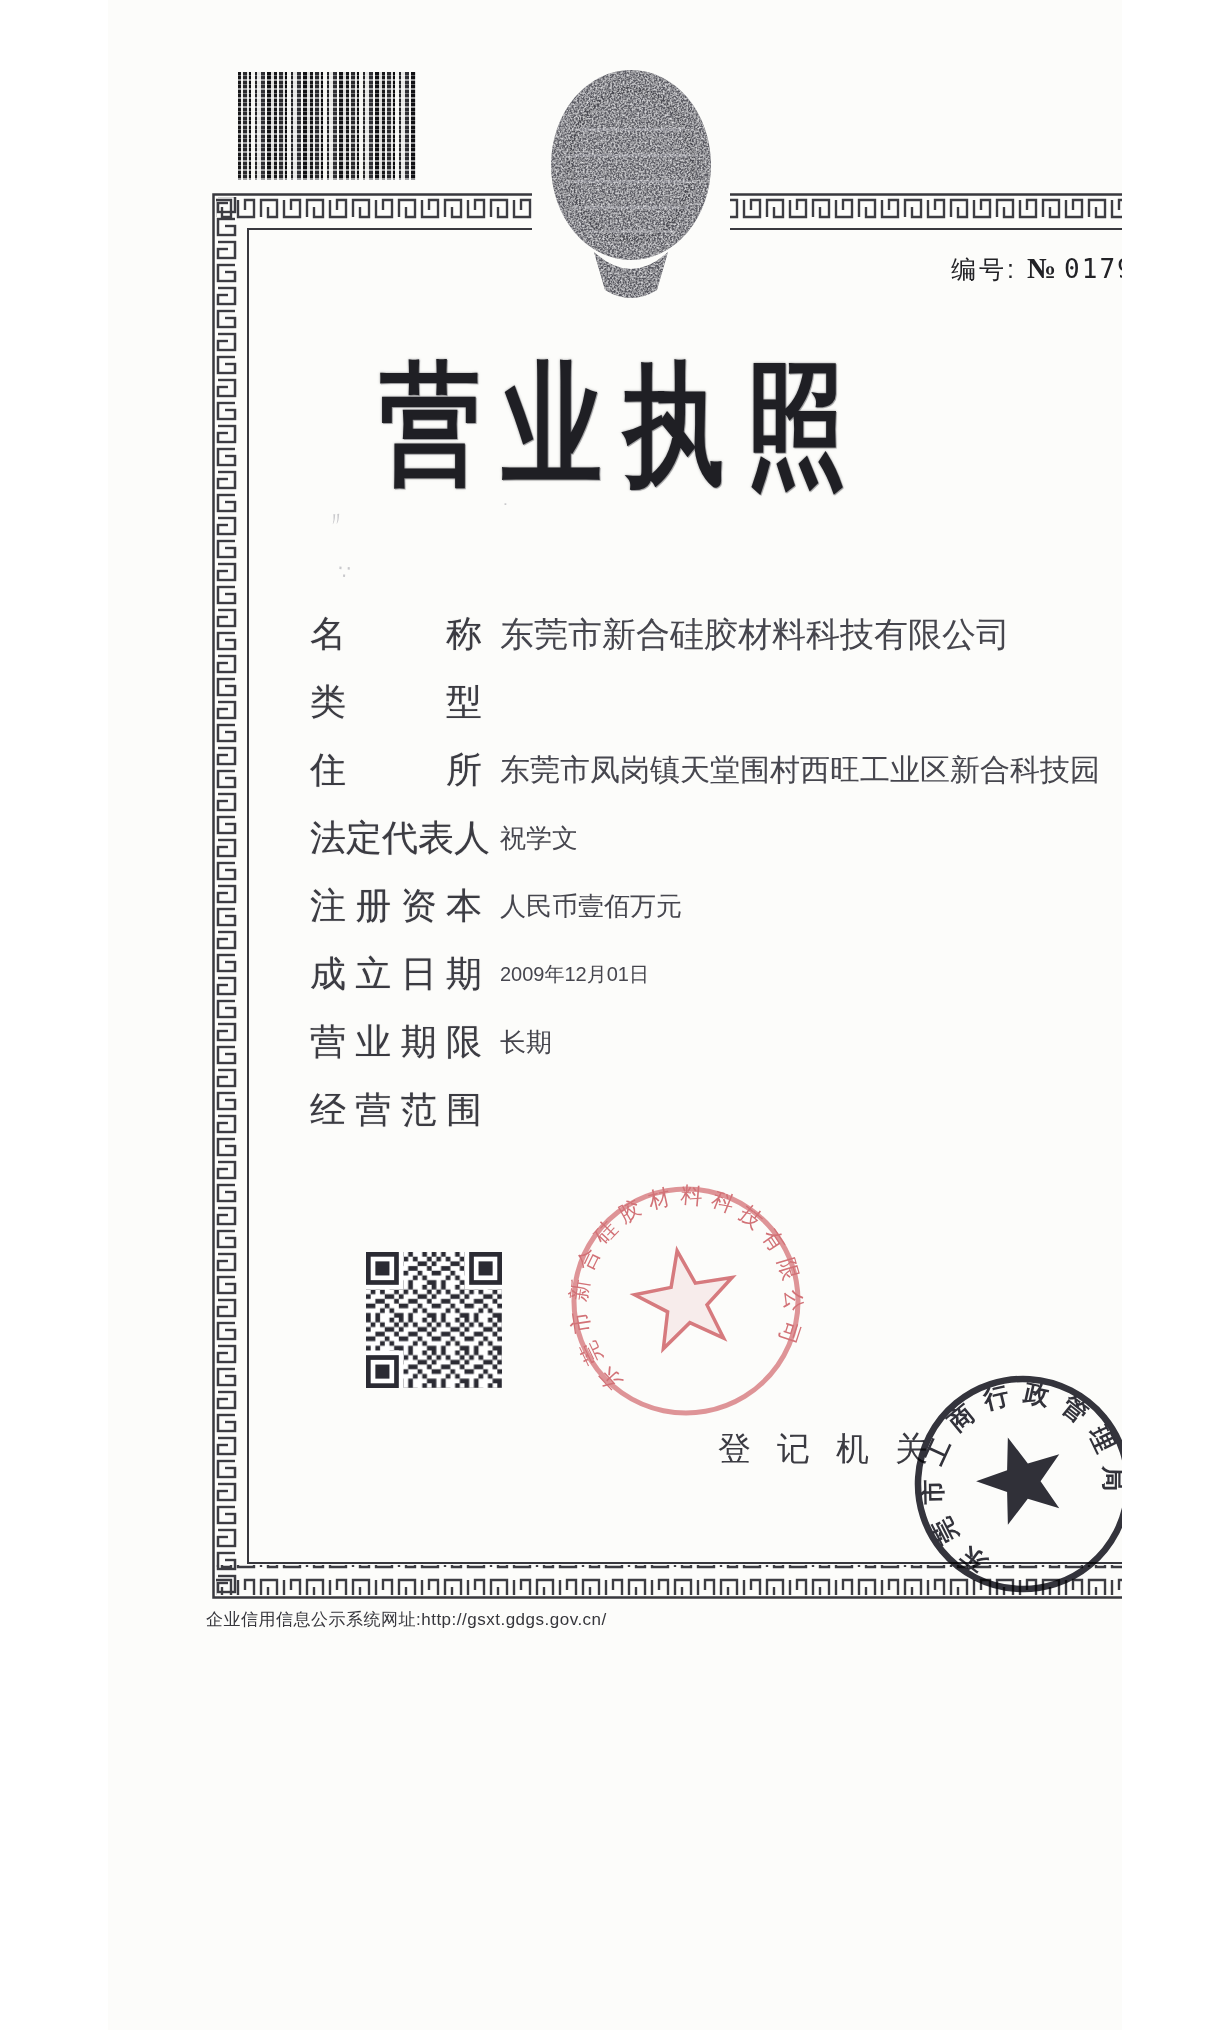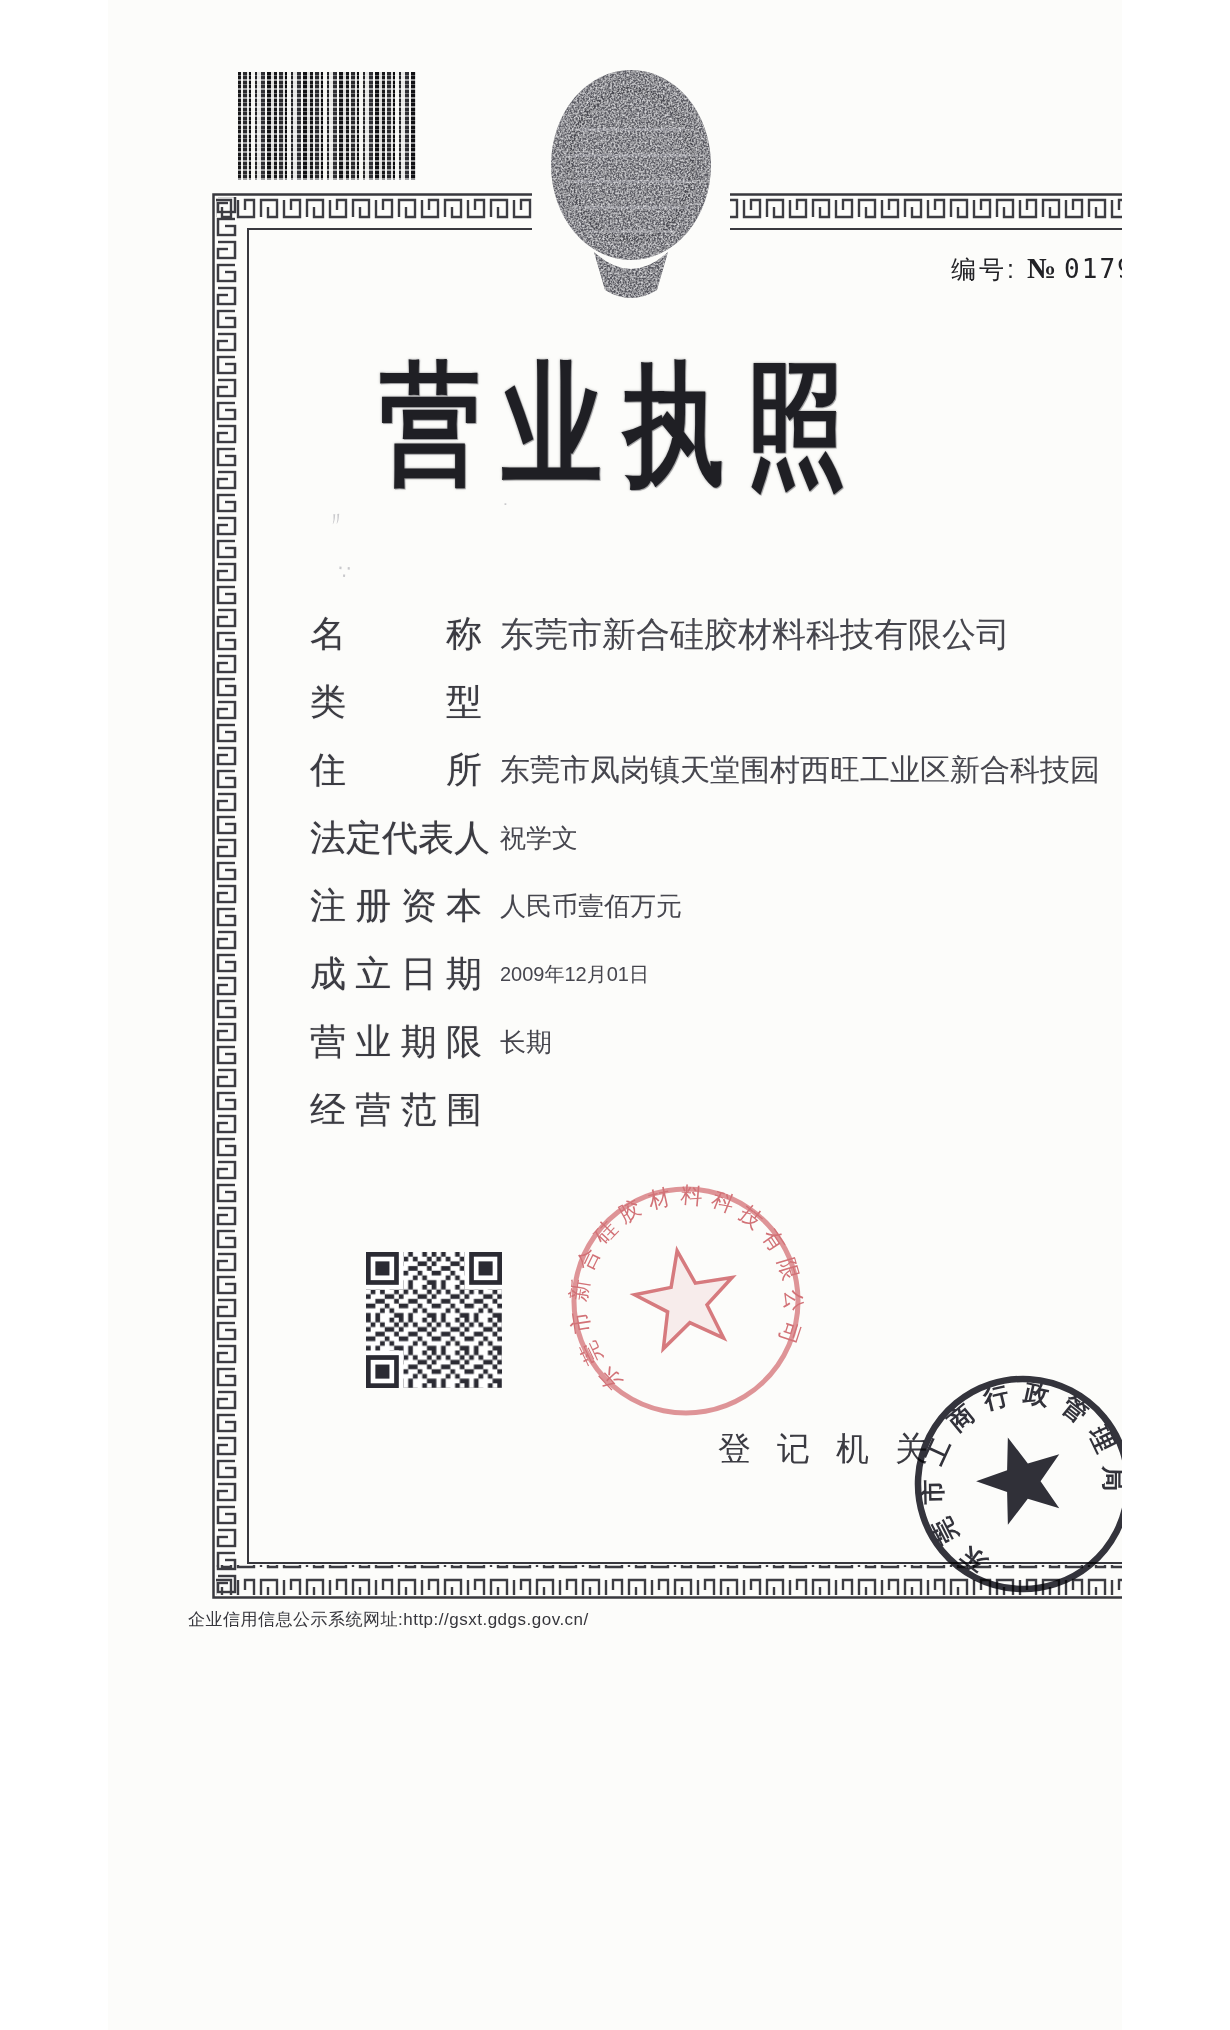--- a/index.html
+++ b/index.html
@@ -66,21 +66,21 @@
   }
   
   .qr{position:absolute;left:258px;top:1252px;z-index:4;}
   
   .seal-red{position:absolute;left:433px;top:1156px;z-index:6;mix-blend-mode:multiply;opacity:.88;}
   .seal-dark{position:absolute;left:790px;top:1359px;z-index:6;mix-blend-mode:multiply;opacity:.92;}
   
   .registrar{position:absolute;left:610px;top:1427px;z-index:4;font-size:33px;color:#3b3b42;letter-spacing:26px;white-space:nowrap;font-weight:500;}
   .regdate{position:absolute;left:746px;top:1483px;z-index:4;font-size:31px;color:#3f3f47;white-space:pre;}
   
-  .footer-left{position:absolute;left:80px;top:1608px;font-size:17px;color:#36363c;letter-spacing:.5px;}
+  .footer-left{position:absolute;left:98px;top:1608px;font-size:17px;color:#36363c;letter-spacing:.5px;}
   .footer-right{position:absolute;left:704px;top:1606px;font-size:20px;color:#303036;font-weight:600;letter-spacing:1px;}
   
   .smudge{position:absolute;color:#8d8d96;opacity:.45;font-size:20px;z-index:1;}
 </style>
 </head>
 <body>
 
 <div class="page">
 
   <div class="barcode"></div>

